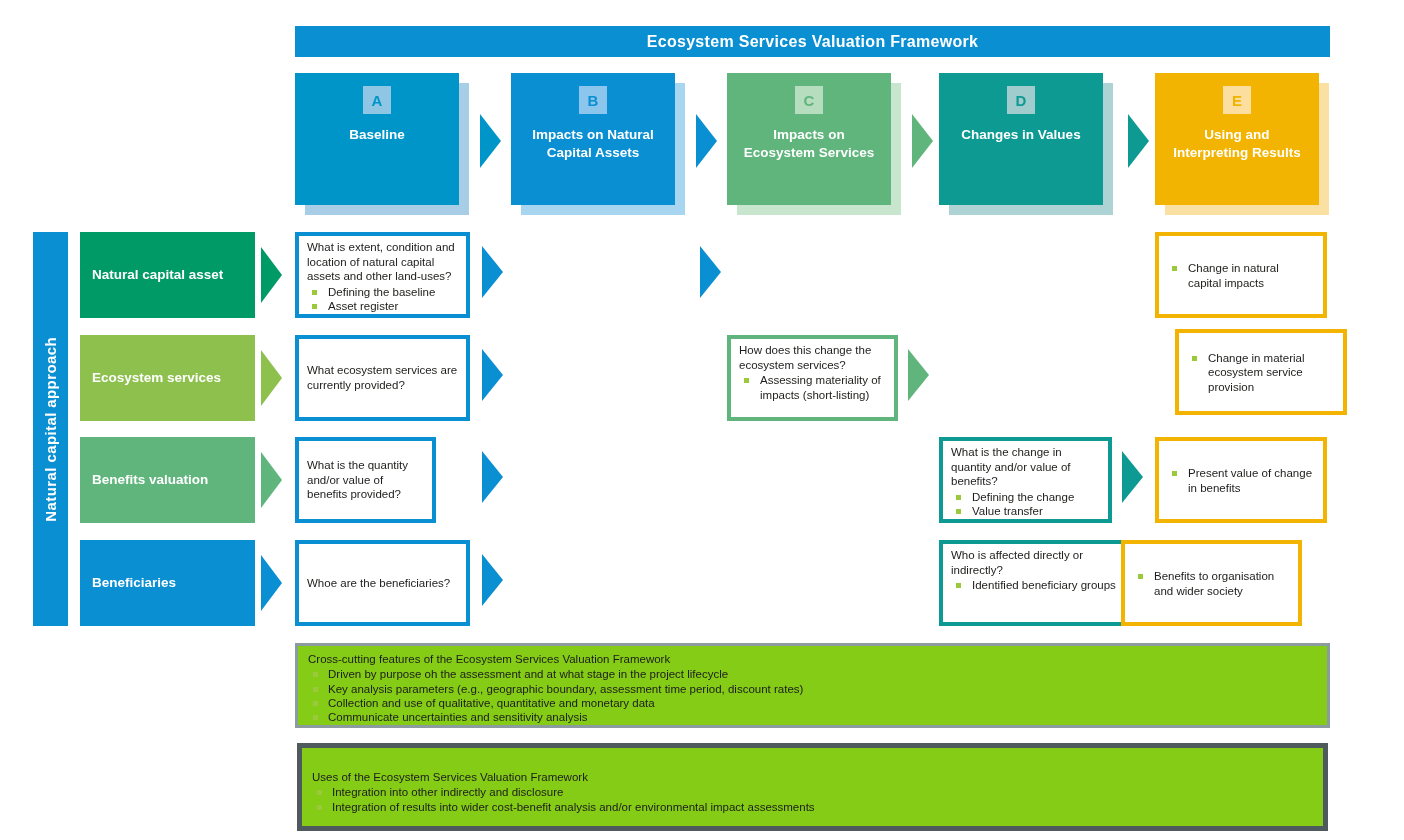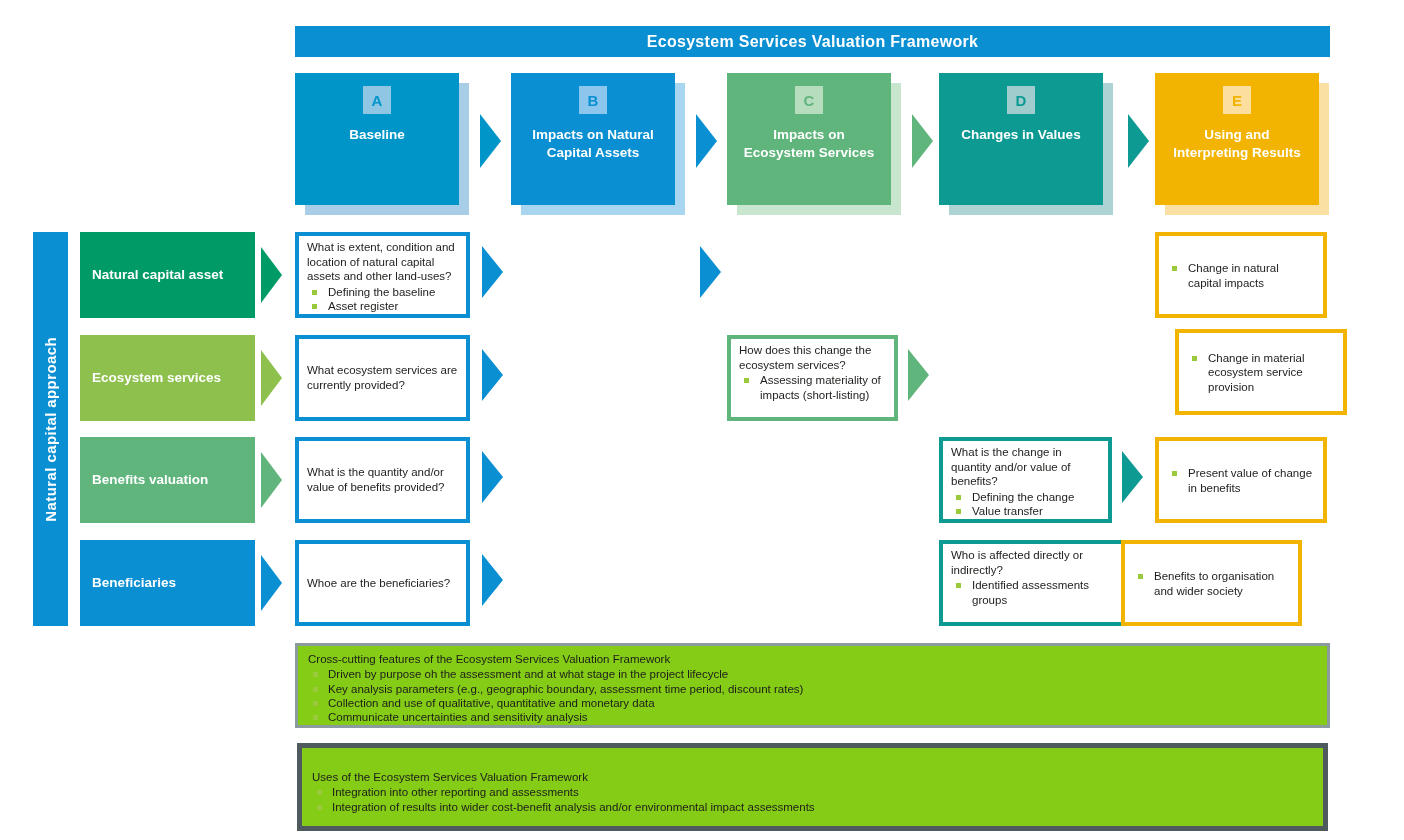--- a/index.html
+++ b/index.html
@@ -147,21 +147,21 @@
       <li>Assessing materiality of impacts (short-listing)</li>
     </ul>
   </div>
   <div class="tri c-green" style="left:908px;top:349px;"></div>
   <div class="cbox b-yellow center" style="left:1155px;top:329px;width:172px;margin-left:20px;">
     <ul>
       <li>Change in material ecosystem service provision</li>
     </ul>
   </div>
 
-  <div class="cbox center" style="left:295px;top:437px;width:175px;">
+  <div class="cbox center" style="left:295px;top:437px;width:141px;">
     <div class="q">What is the quantity and/or value of benefits provided?</div>
   </div>
   <div class="tri c-blue" style="left:482px;top:451px;"></div>
   <div class="cbox b-teal" style="left:939px;top:437px;width:173px;">
     <div class="q">What is the change in quantity and/or value of benefits?</div>
     <ul>
       <li>Defining the change</li>
       <li>Value transfer</li>
     </ul>
   </div>
@@ -172,21 +172,21 @@
     </ul>
   </div>
 
   <div class="cbox center" style="left:295px;top:540px;width:175px;">
     <div class="q">Whoe are the beneficiaries?</div>
   </div>
   <div class="tri c-blue" style="left:482px;top:554px;"></div>
   <div class="cbox b-teal" style="left:939px;top:540px;width:196px;">
     <div class="q">Who is affected directly or indirectly?</div>
     <ul>
-      <li>Identified assessments groups</li>
+      <li>Identified beneficiary groups</li>
     </ul>
   </div>
   <div class="tri c-teal" style="left:1122px;top:554px;"></div>
   <div class="cbox b-yellow center" style="left:1121px;top:540px;width:181px;justify-content:center;">
     <ul>
       <li>Benefits to organisation and wider society</li>
     </ul>
   </div>
 
   <div class="fbox crosscut">
@@ -195,18 +195,18 @@
       <li>Driven by purpose oh the assessment and at what stage in the project lifecycle</li>
       <li>Key analysis parameters (e.g., geographic boundary, assessment time period, discount rates)</li>
       <li>Collection and use of qualitative, quantitative and monetary data</li>
       <li>Communicate uncertainties and sensitivity analysis</li>
     </ul>
   </div>
 
   <div class="fbox uses">
     <div class="q">Uses of the Ecosystem Services Valuation Framework</div>
     <ul>
-      <li>Integration into other reporting and assessments</li>
+      <li>Integration into other indirectly and disclosure</li>
       <li>Integration of results into wider cost-benefit analysis and/or environmental impact assessments</li>
     </ul>
   </div>
 
 </div>
 
 </body></html>

